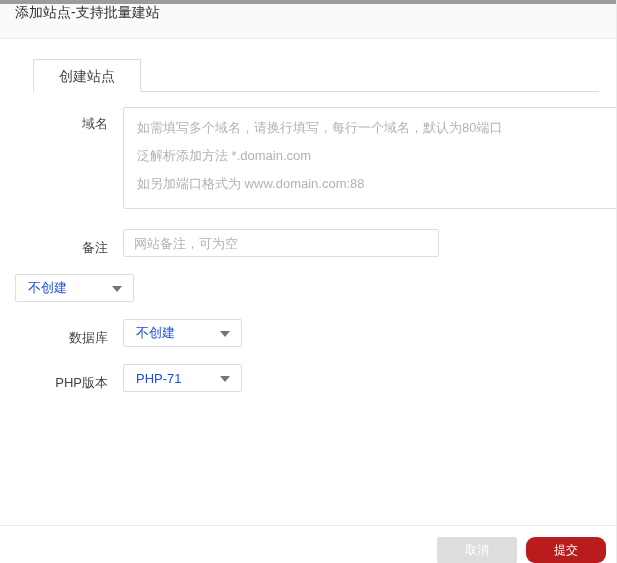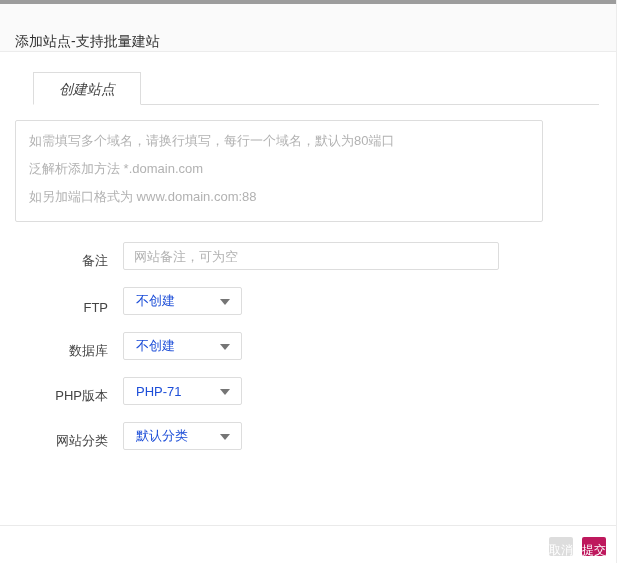--- a/index.html
+++ b/index.html
@@ -6,57 +6,57 @@
   html,body { width:617px; height:563px; }
   body {
     font-family:"Liberation Sans", sans-serif;
     background:#ffffff;
     position:relative;
     overflow:hidden;
     border-right:1px solid #ececec;
   }
   .top-strip { height:4px; background:#9c9c9c; }
   .title-bar {
-    height:48px; background:#fafafa; border-bottom:1px solid #ececec;
-    display:flex; align-items:flex-end; padding-left:15px;
+    height:35px; background:#fafafa; border-bottom:1px solid #ececec;
+    display:flex; align-items:flex-start; padding-left:15px;
     font-size:14px; color:#333;
   }
   .tabs {
     margin:20px 17px 0 33px;
     border-bottom:1px solid #ddd;
     display:flex; align-items:flex-end; height:33px;
   }
   .tab {
     height:32px; line-height:31px; padding:0 25px;
     font-size:14px; color:#444; cursor:pointer; background:#f2f2f2;
     border:1px solid #ddd;
   }
   .tab.active {
     background:#fff; height:33px; line-height:32px;
-    border-bottom:1px solid #fff; margin-bottom:-1px;font-style:italic;
+    border-bottom:1px solid #fff; margin-bottom:-1px;
   }
   .tab.inactive { border-left:none; }
   .form { margin-top:15px; }
   .row { display:flex; align-items:flex-end; margin-bottom:17px; }
   .row.row-top { align-items:flex-start; margin-bottom:20px; }
   .label {
     width:108px; flex-shrink:0; text-align:right;
     font-size:13px; color:#444;
   }
   .row-top .label { padding-top:8px; }
   .field { margin-left:15px; display:flex; align-items:center; }
   textarea.domain-area {
     width:528px; height:102px; resize:none;
     border:1px solid #ddd; border-radius:2px;
     padding:6px 13px; font-size:13px; line-height:28px;
     color:#333; font-family:"Liberation Sans", sans-serif; outline:none;
   }
   textarea.domain-area::placeholder { color:#b2b2b2; opacity:1; }
   input.text-input {
-    width:376px; height:28px;
+    width:316px; height:28px;
     border:1px solid #ddd; border-radius:2px;
     padding:0 10px; font-size:13px; color:#333;
     font-family:"Liberation Sans", sans-serif; outline:none;
   }
   input.text-input::placeholder { color:#b2b2b2; opacity:1; }
   .select-box {
     width:119px; height:28px; position:relative; cursor:pointer;
     border:1px solid #ddd; border-radius:2px; background:#fff;
     display:flex; align-items:center; padding:0 12px;
     font-size:13px; color:#1d4ed8;
@@ -67,60 +67,60 @@
     border-top:6px solid #757575;
   }
   .folder-btn { margin-left:12px; cursor:pointer; display:flex; align-items:center; }
   .footer {
     position:absolute; left:0; bottom:0; width:100%; height:38px;
     border-top:1px solid #eaeaea;
     display:flex; justify-content:flex-end; align-items:flex-start;
     padding:11px 10px 0 0; gap:9px;
   }
   .btn {
-    height:19px; line-height:26px; padding:0 0;
+    height:26px; line-height:26px; padding:0 28px;
     border:none; border-radius:2px; font-size:12px; color:#fff;
     cursor:pointer; font-family:"Liberation Sans", sans-serif;
   }
   .btn-cancel { background:#dddddd; }
-  .btn-submit { background:#be185d; }
+  .btn-submit { background:#b91c1c;border-radius:9px; }
 </style>
 </head>
 <body>
 
 <div class="top-strip"></div>
 
 <div class="title-bar">
   <span>添加站点-支持批量建站</span>
 </div>
 
 <div class="tabs">
   <div class="tab active">创建站点</div>
 </div>
 
 <div class="form">
 
   <div class="row row-top">
+    <div class="label">域名</div>
     <div class="field">
       <textarea class="domain-area" placeholder="如需填写多个域名，请换行填写，每行一个域名，默认为80端口
 泛解析添加方法 *.domain.com
 如另加端口格式为 www.domain.com:88" style=""></textarea>
     </div>
   </div>
 
   <div class="row">
     <div class="label">备注</div>
     <div class="field">
       <input type="text" class="text-input" placeholder="网站备注，可为空" style="">
     </div>
   </div>
 
 
   <div class="row">
-    <div class="label">FTP</div>
     <div class="field">
       <div class="select-box">
         <span>不创建</span>
         <span class="caret"></span>
       </div>
     </div>
   </div>
 
   <div class="row">
     <div class="label">数据库</div>
@@ -135,28 +135,19 @@
   <div class="row">
     <div class="label">PHP版本</div>
     <div class="field">
       <div class="select-box">
         <span>PHP-71</span>
         <span class="caret"></span>
       </div>
     </div>
   </div>
 
-  <div class="row">
-    <div class="label">网站分类</div>
-    <div class="field">
-      <div class="select-box">
-        <span>默认分类</span>
-        <span class="caret"></span>
-      </div>
-    </div>
-  </div>
 
 </div>
 
 <div class="footer">
   <button class="btn btn-cancel">取消</button>
   <button class="btn btn-submit">提交</button>
 </div>
 
 </body></html>

